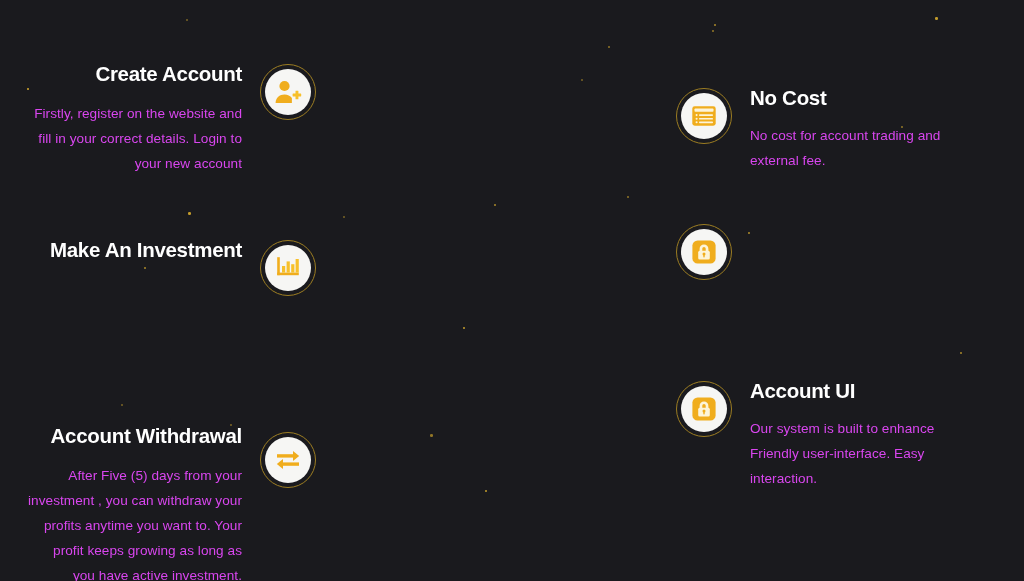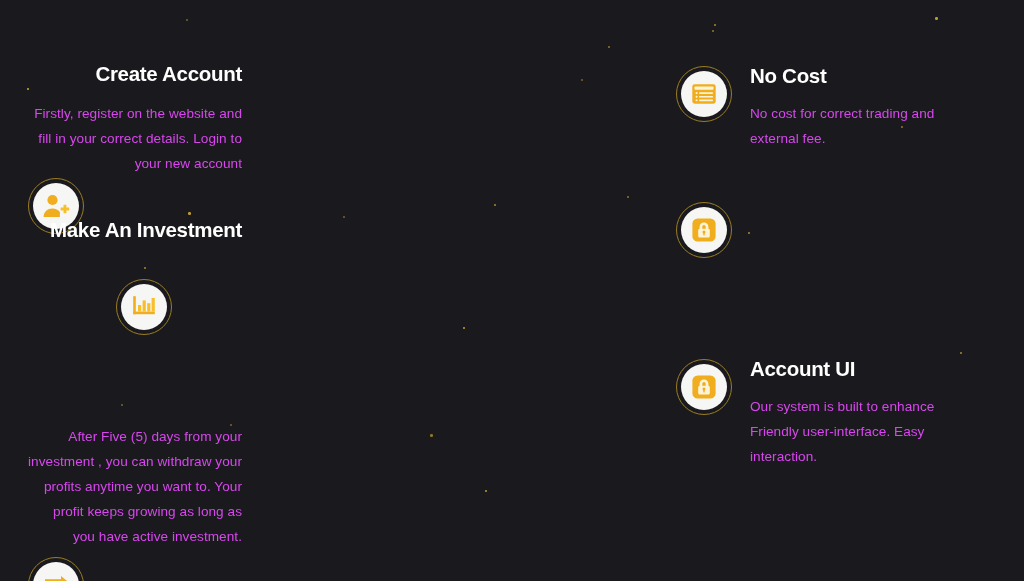--- a/index.html
+++ b/index.html
@@ -29,22 +29,22 @@
   .column { position:absolute; top:0; }
   #col-left  { left:28px;  width:330px; }
   #col-right { left:676px; width:330px; }
 
   
   .feature {
     position:absolute;
     display:flex;
     align-items:flex-start;
   }
-  .feature.left  { flex-direction:column; }
-  .feature.right { flex-direction:row-reverse; }
+  .feature.left  { flex-direction:row; }
+  .feature.right { flex-direction:row-reverse;margin-top:22px; }
 
   .feature-text { width:232px; }
   .feature.left  .feature-text { text-align:right; padding-right:18px; }
   .feature.right .feature-text { text-align:left;  padding-left:18px; }
 
   .feature-title {
     color:#ffffff;
     font-size:20.5px;
     font-weight:bold;
     letter-spacing:-0.3px;
@@ -146,20 +146,21 @@
               <rect x="16.2" y="8.2" width="3.2" height="8.4" fill="#f7c02b"></rect>
               <rect x="20.6" y="3.0" width="3.2" height="13.6" fill="#f7c02b"></rect>
             </svg>
           </span>
         </div>
       </div>
     </div>
 
     <div class="feature left" style="top:424px; left:0;">
       <div class="feature-text">
+        <div class="feature-title">Account Withdrawal</div>
         <div class="feature-desc">After Five (5) days from your investment , you can withdraw your profits anytime you want to. Your profit keeps growing as long as you have active investment.</div>
       </div>
       <div class="icon-badge" style="margin-top:8px;">
         <div class="inner">
           <span>
             <svg width="28" height="22" viewBox="0 0 28 22">
               <rect x="3" y="5.2" width="17.5" height="3.4" fill="#f0ad1d"></rect>
               <path d="M19 2.1l6.2 5.0-6.2 5.0z" fill="#f0ad1d"></path>
               <rect x="7.5" y="13.4" width="17.5" height="3.4" fill="#f0ad1d"></rect>
               <path d="M9 9.9l-6.2 5.1 6.2 5.0z" fill="#f0ad1d"></path>
@@ -169,21 +170,21 @@
       </div>
     </div>
 
   </div>
 
   <div class="column" id="col-right">
 
     <div class="feature right" style="top:64px; left:0;">
       <div class="feature-text">
         <div class="feature-title">No Cost</div>
-        <div class="feature-desc">No cost for correct trading and external fee.</div>
+        <div class="feature-desc">No cost for account trading and external fee.</div>
       </div>
       <div class="icon-badge">
         <div class="inner">
           <span>
             <svg width="26" height="22" viewBox="0 0 26 22">
               <rect x="1.3" y="1.3" width="23.4" height="19.4" rx="2.4" fill="#f0ad1d"></rect>
               <rect x="3.5" y="3.4" width="19" height="3.3" rx="0.8" fill="#fdf4d8"></rect>
               <circle cx="5.6" cy="10.1" r="1.05" fill="#fdf4d8"></circle>
               <rect x="8.0" y="9.3" width="14.0" height="1.7" rx="0.7" fill="#fdf4d8"></rect>
               <circle cx="5.6" cy="13.7" r="1.05" fill="#fdf4d8"></circle>

